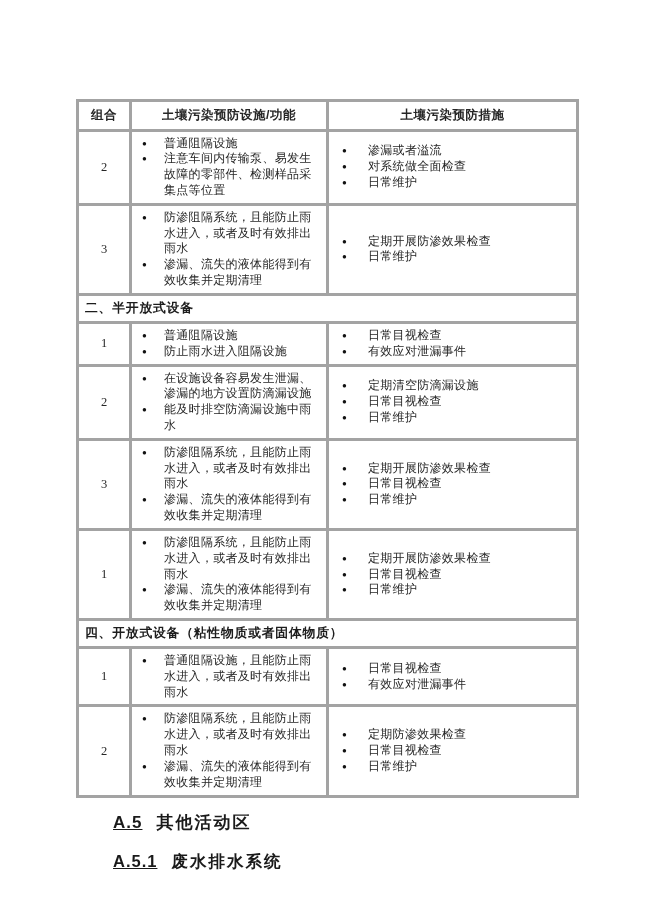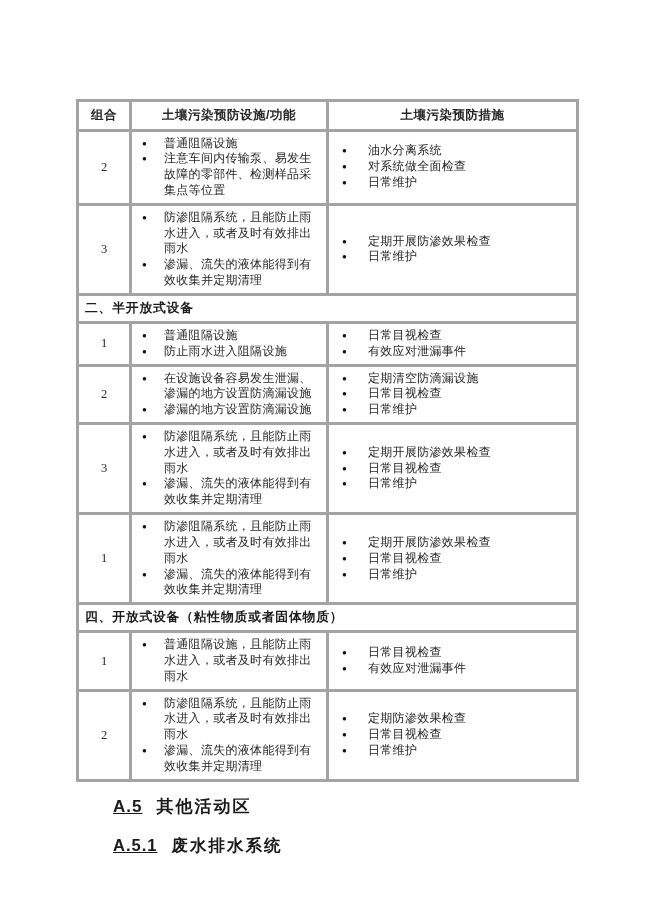--- a/index.html
+++ b/index.html
@@ -124,21 +124,21 @@
               <span class="btxt">普通阻隔设施</span>
             </div>
             <div class="bullet-item">
               <span class="bul">●</span>
               <span class="btxt">注意车间内传输泵、易发生故障的零部件、检测样品采集点等位置</span>
             </div>
           </td>
           <td class="measures-cell">
             <div class="bullet-item">
               <span class="bul">●</span>
-              <span class="btxt">油水分离系统</span>
+              <span class="btxt">渗漏或者溢流</span>
             </div>
             <div class="bullet-item">
               <span class="bul">●</span>
               <span class="btxt">对系统做全面检查</span>
             </div>
             <div class="bullet-item">
               <span class="bul">●</span>
               <span class="btxt">日常维护</span>
             </div>
           </td>
@@ -194,21 +194,21 @@
         </tr>
         <tr>
           <td class="combo-cell">2</td>
           <td class="facilities-cell">
             <div class="bullet-item">
               <span class="bul">●</span>
               <span class="btxt">在设施设备容易发生泄漏、渗漏的地方设置防滴漏设施</span>
             </div>
             <div class="bullet-item">
               <span class="bul">●</span>
-              <span class="btxt">渗漏的地方设置防滴漏设施</span>
+              <span class="btxt">能及时排空防滴漏设施中雨水</span>
             </div>
           </td>
           <td class="measures-cell">
             <div class="bullet-item">
               <span class="bul">●</span>
               <span class="btxt">定期清空防滴漏设施</span>
             </div>
             <div class="bullet-item">
               <span class="bul">●</span>
               <span class="btxt">日常目视检查</span>

